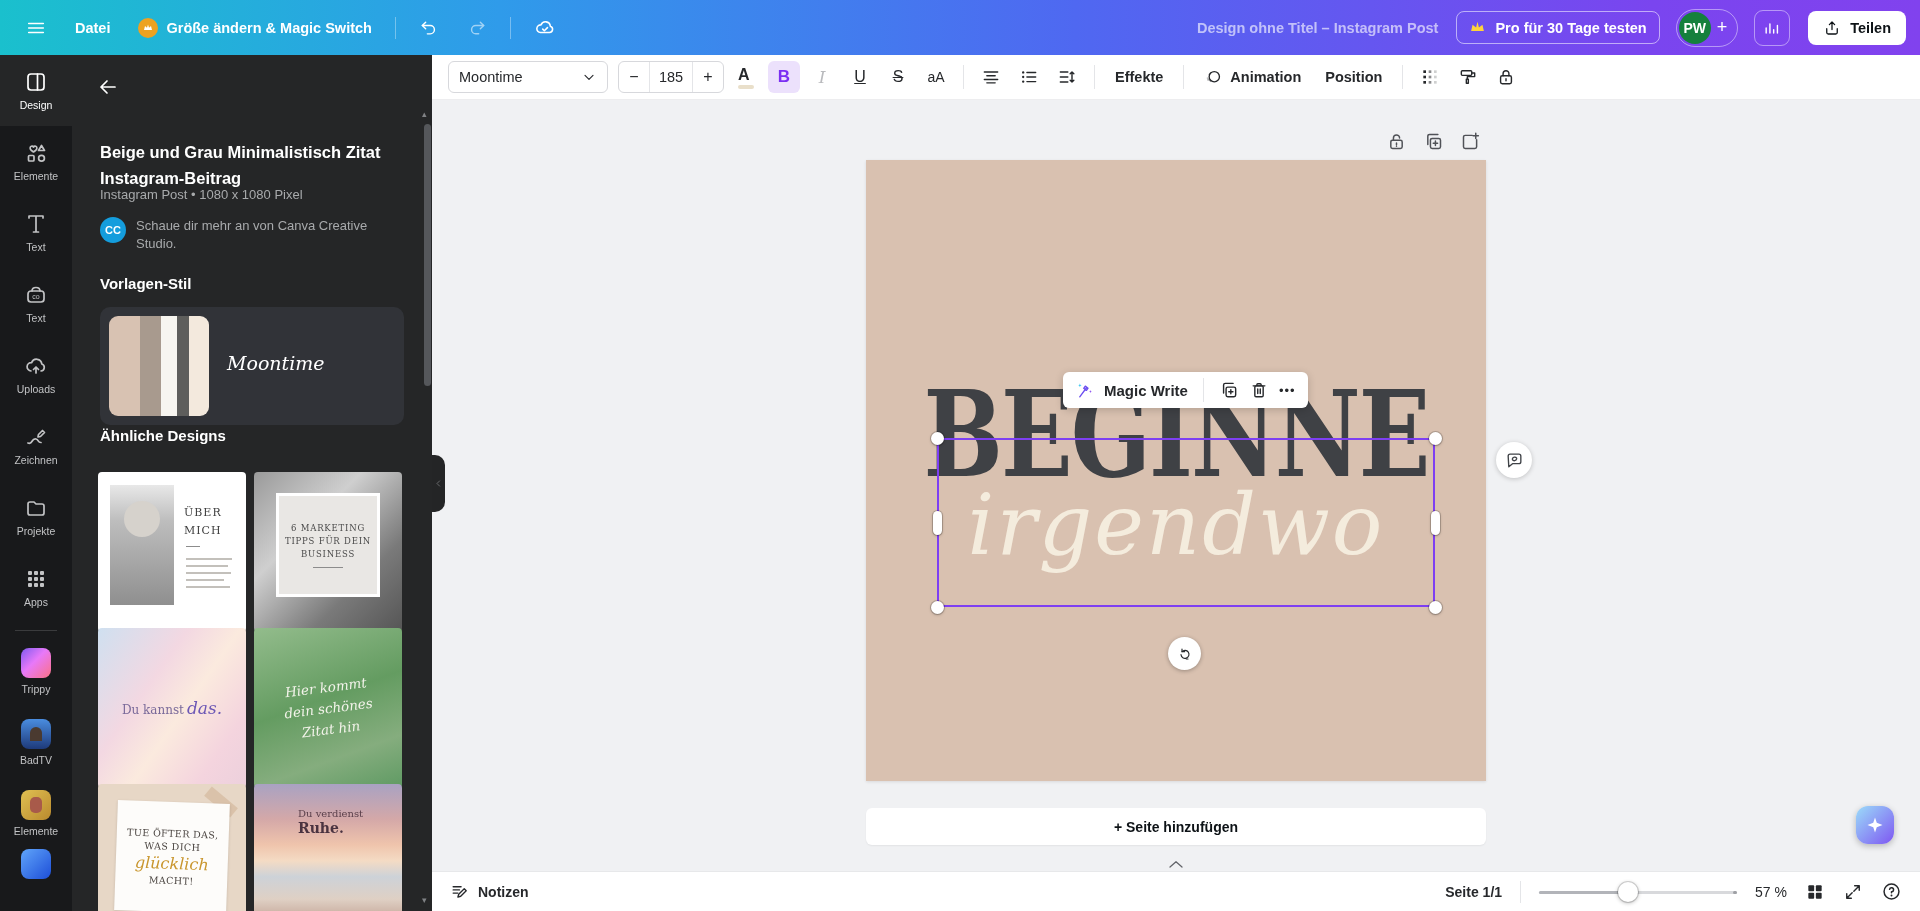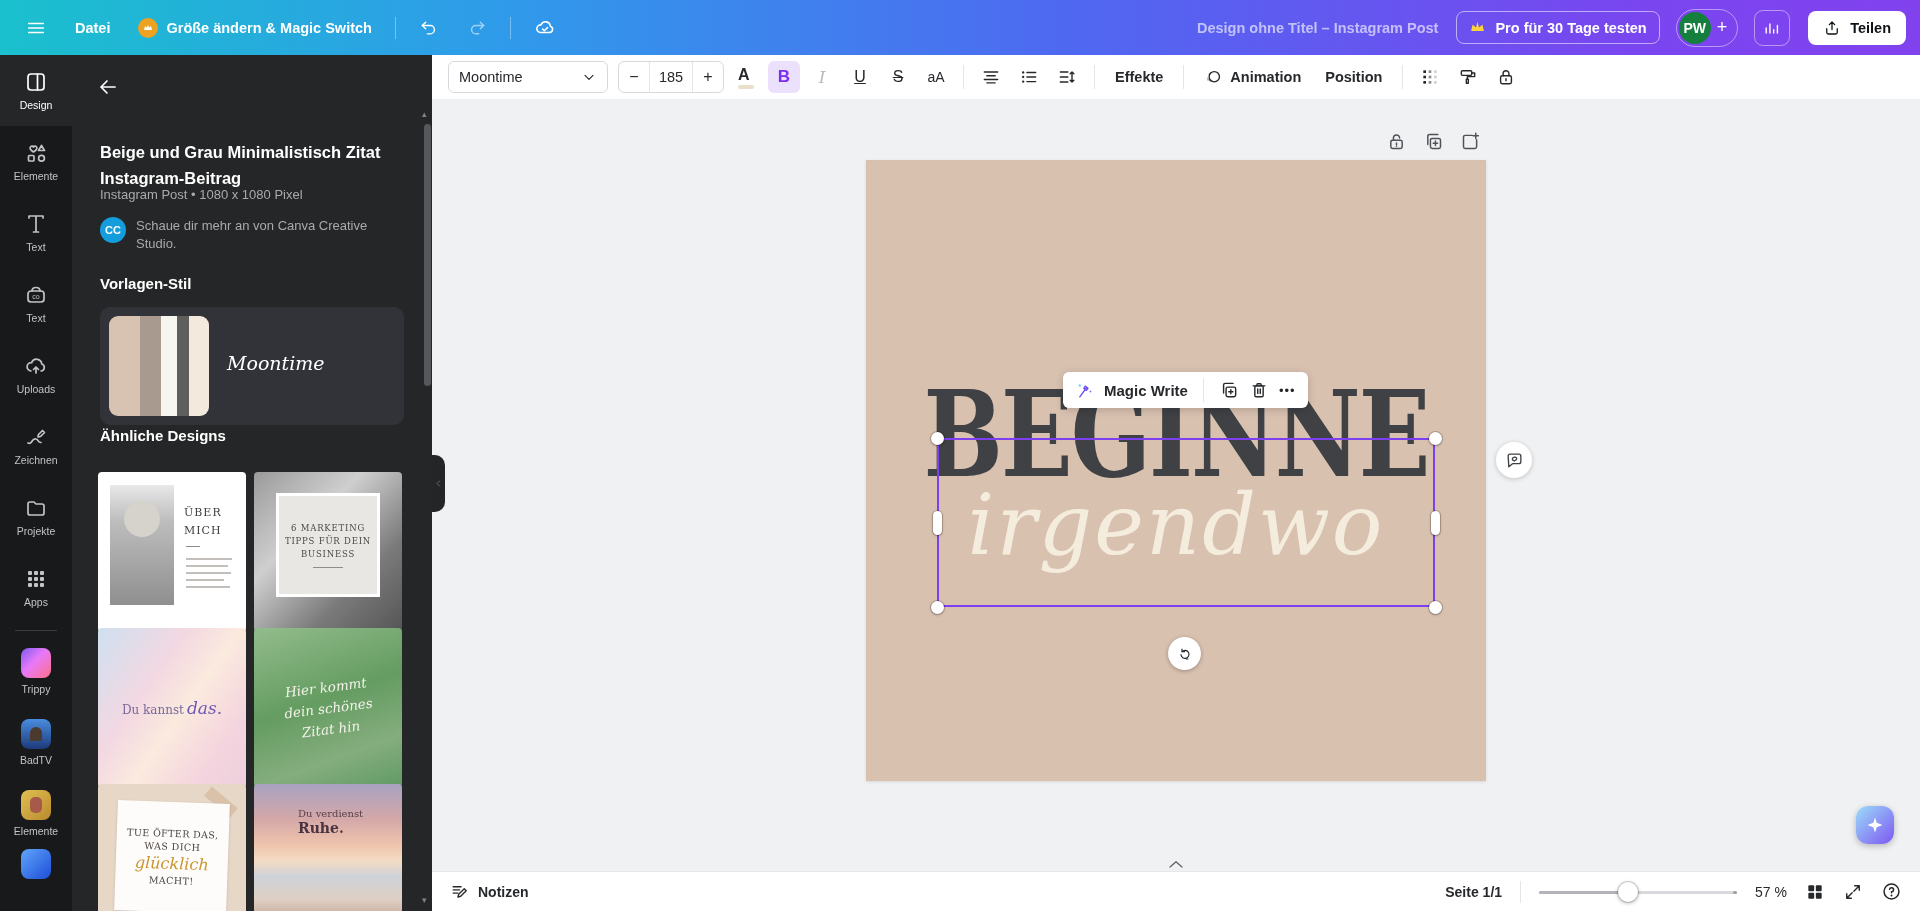--- a/index.html
+++ b/index.html
@@ -537,20 +537,23 @@
     <span class="dots">•••</span>
   </div>
 
   <div class="comment-fab">
     <svg width="19" height="19" viewBox="0 0 24 24">
         <path class="ic" d="M4 6.5A2.5 2.5 0 0 1 6.5 4h11A2.5 2.5 0 0 1 20 6.5v7a2.5 2.5 0 0 1-2.5 2.5H9.5L4.8 20z"></path>
         <path class="ic" d="M9.3 10a3 3 0 0 1 5.4-1M14.7 10a3 3 0 0 1-5.4 1"></path>
       </svg>
   </div>
 
+  <div class="addpage">
+      <span>+ Seite hinzufügen</span>
+    </div>
 
   <div class="chev-up">
     <svg width="18" height="12" viewBox="0 0 24 14">
         <path class="ic" d="M4 11l8-7 8 7"></path>
       </svg>
   </div>
 
   <div class="ai-fab">
     <svg width="20" height="20" viewBox="0 0 24 24">
         <path fill="#fff" d="M12 3l2.1 6.3L21 12l-6.9 2.7L12 21l-2.1-6.3L3 12l6.9-2.7z"></path>

